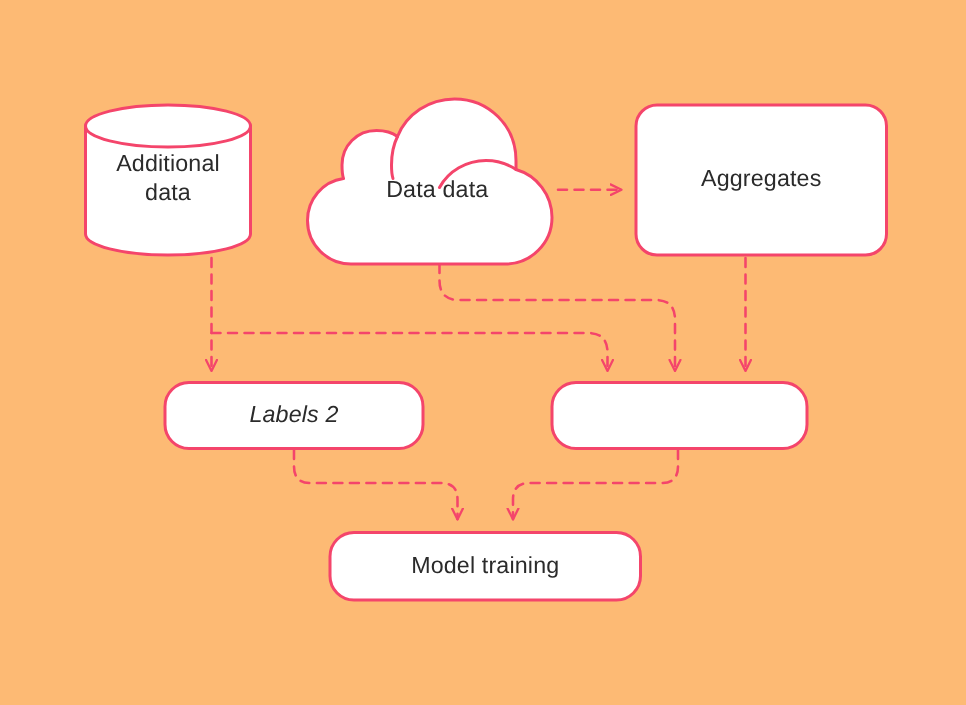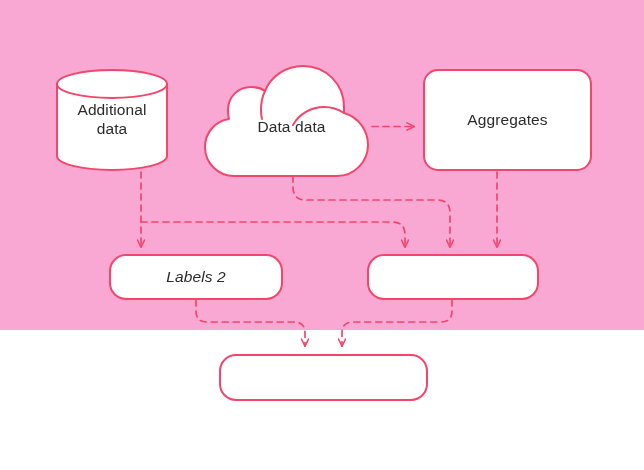--- a/index.html
+++ b/index.html
@@ -9,22 +9,22 @@
   }
   body {
     width: 644px;
     height: 470px;
     font-family: "Liberation Sans", sans-serif;
     overflow: hidden;
   }
   #diagram-root {
     position: relative;
     width: 644px;
-    height: 330px;
-    background: #f9a8d4;
+    height: 470px;
+    background: #fdba74;
   }
   #diagram-svg {
     position: absolute;
     top: 0;
     left: 0;
     width: 644px;
     height: 470px;
   }
   .node-label {
     position: absolute;
@@ -110,14 +110,15 @@
   <div class="node-label" style="left:57px; top:82px; width:110px; height:76px;">Additional
 data</div>
 
   <div class="node-label" style="left:214px; top:112px; width:155px; height:30px;">Data data</div>
 
   <div class="node-label" style="left:424px; top:105px; width:167px; height:30px;">Aggregates</div>
 
   <div class="node-label" style="left:110px; top:262px; width:172px; height:30px;font-style:italic;">Labels 2</div>
 
 
+  <div class="node-label" style="left:220px; top:363px; width:207px; height:30px;">Model training</div>
 
 </div>
 
 </body></html>

